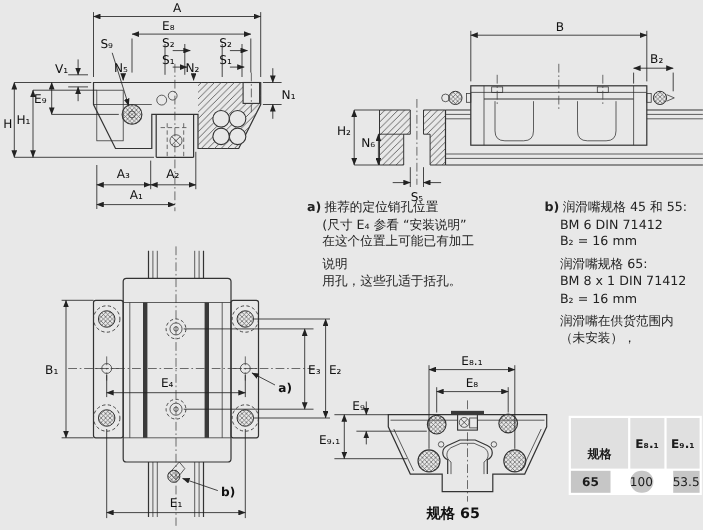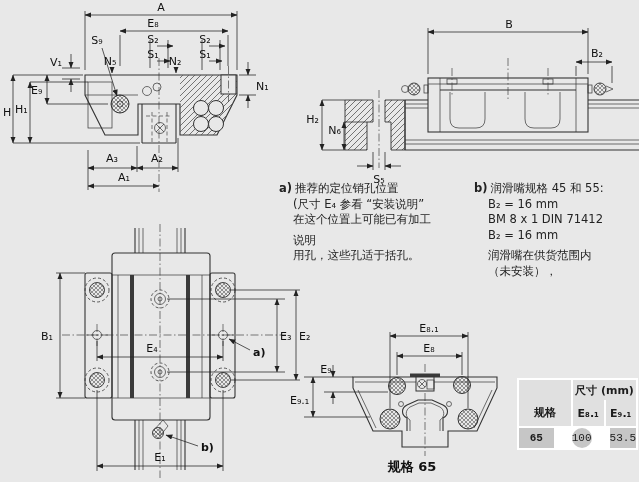--- a/index.html
+++ b/index.html
@@ -32,21 +32,21 @@
   
   .tbl{position:absolute;left:517px;top:378px;width:121px;background:#fff;
        padding:2px;display:flex;flex-direction:column;gap:2px;font-size:11px;box-sizing:border-box;}
   .tbl .hdr{display:flex;gap:2px;height:46px;}
   .tbl .spec{width:52px;background:#e0e0e0;display:flex;align-items:flex-end;
              justify-content:center;padding-bottom:6px;font-weight:bold;box-sizing:border-box;}
   .tbl .right{flex:1;background:#e0e0e0;display:flex;flex-direction:column;}
   .tbl .dimh{height:20px;display:flex;align-items:center;justify-content:center;font-weight:bold;}
   .tbl .subs{flex:1;display:flex;gap:2px;background:#fff;}
   .tbl .subs .s{flex:1;background:#e0e0e0;display:flex;align-items:center;justify-content:center;font-weight:bold;}
-  .tbl .row{display:flex;gap:18px;height:20px;font-family:Liberation Mono, monospace;}
+  .tbl .row{display:flex;gap:18px;height:20px;}
   .tbl .row .c{background:#c6c6c6;display:flex;align-items:center;justify-content:center;}
   .tbl .row .c1{width:52px;font-weight:bold;}
   .tbl .row .c2{width:30px;border-radius:10px;}
   .tbl .row .c3{flex:1;}
 </style>
 </head>
 <body>
 
 <svg class="panel" style="left:0;top:0" width="300" height="200" viewBox="0 0 300 200">
   <defs>
@@ -367,34 +367,35 @@
 </svg>
 
 <div class="note" style="left:279px;top:181px">
   <div class="nline first"><span class="marker">a)</span><span>推荐的定位销孔位置</span></div>
   <div class="nline">(尺寸 E₄ 参看 “安装说明”</div>
   <div class="nline">在这个位置上可能已有加工</div>
   <div class="nline gap">说明</div>
   <div class="nline">用孔，这些孔适于括孔。</div>
 </div>
 
-<div class="note" style="left:474px;top:181px">
+<div class="note" style="left:495px;top:181px">
   <div class="nline first"><span class="marker">b)</span><span>润滑嘴规格 45 和 55:</span></div>
+  <div class="nline">BM 6 DIN 71412</div>
   <div class="nline">B₂ = 16 mm</div>
+  <div class="nline gap">润滑嘴规格 65:</div>
   <div class="nline">BM 8 x 1 DIN 71412</div>
   <div class="nline">B₂ = 16 mm</div>
   <div class="nline gap">润滑嘴在供货范围内</div>
   <div class="nline">（未安装），</div>
 </div>
 
 <div class="tbl">
   <div class="hdr">
     <div class="spec">规格</div>
     <div class="right">
-      <div class="dimh">尺寸 (mm)</div>
       <div class="subs">
         <span class="s">E₈.₁</span>
         <span class="s">E₉.₁</span>
       </div>
     </div>
   </div>
   <div class="row">
     <div class="c c1">65</div>
     <div class="c c2">100</div>
     <div class="c c3">53.5</div>

